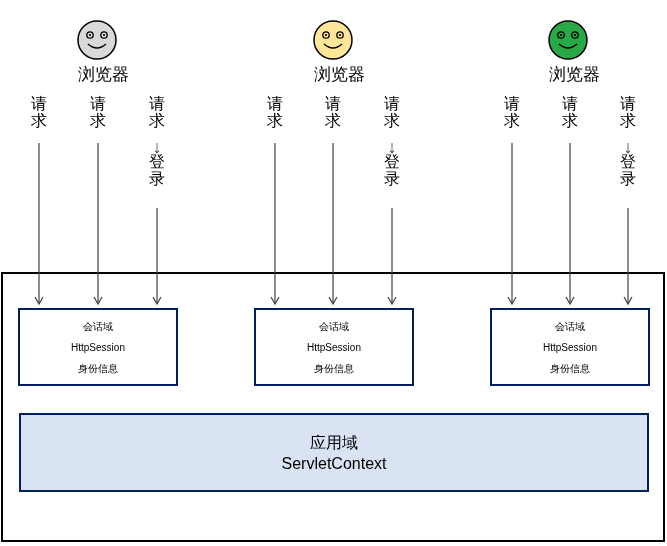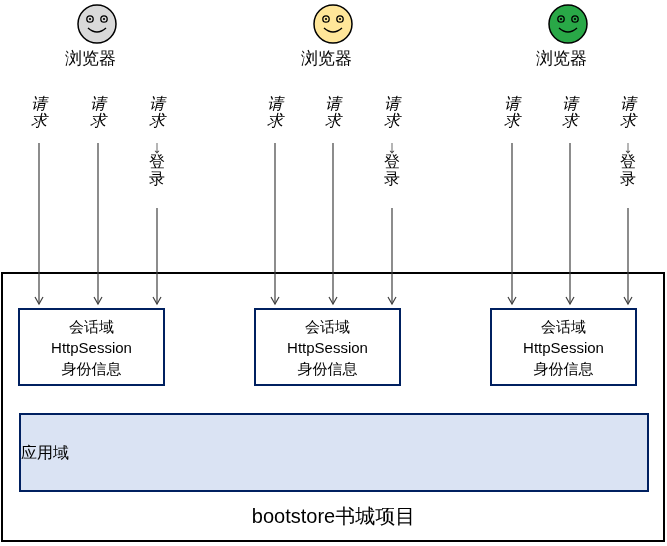--- a/index.html
+++ b/index.html
@@ -8,48 +8,48 @@
     font-family:"Liberation Sans", sans-serif;color:#000;overflow:hidden;
   }
   
   .outer-box{
     position:absolute;left:1px;top:272px;width:664px;height:270px;
     border:2px solid #000;box-sizing:border-box;background:transparent;
   }
   
   .lines{position:absolute;left:0;top:0;width:667px;height:546px;z-index:2;}
   
-  .browser{position:absolute;top:2px;width:64px;text-align:left;z-index:3;}
+  .browser{position:absolute;top:18px;width:64px;text-align:right;z-index:3;}
   .browser .face{display:block;margin:0 auto;}
   .browser-label{font-size:17px;margin-top:1px;white-space:nowrap;}
   
   .vtext{
     position:absolute;width:18px;transform:translateX(-50%);
     font-size:16px;line-height:17px;text-align:center;
     word-break:break-all;z-index:3;
   }
-  .vreq{top:95px;font-style:italic;}
+  .vreq{top:95px;}
   .vlogin{top:153px;}
   .mini-arrow{
     position:absolute;top:137px;transform:translateX(-50%);
     font-size:18px;line-height:20px;color:#404040;z-index:3;
   }
   
   .session-box{
-    position:absolute;top:308px;width:147px;height:78px;box-sizing:border-box;
+    position:absolute;top:308px;width:160px;height:78px;box-sizing:border-box;
     border:2px solid #002060;background:#fff;z-index:3;
     display:flex;flex-direction:column;justify-content:center;
-    text-align:center;font-size:15px;line-height:21px;
+    text-align:center;font-size:10px;line-height:21px;
   }
   
   .app-box{
     position:absolute;left:19px;top:413px;width:630px;height:79px;box-sizing:border-box;
     border:2px solid #002060;background:#dae3f3;z-index:3;
     display:flex;flex-direction:column;justify-content:center;
-    font-size:16px;line-height:21px;
+    text-align:center;font-size:16px;line-height:21px;
   }
   .project-label{
     position:absolute;left:0;top:503px;width:667px;text-align:center;
     font-size:20px;z-index:3;
   }
 </style>
 </head>
 <body>
 
 <div class="stage">
@@ -141,17 +141,17 @@
     <div>身份信息</div>
   </div>
   <div class="session-box" style="left:490px;">
     <div>会话域</div>
     <div>HttpSession</div>
     <div>身份信息</div>
   </div>
 
   <div class="app-box">
     <div>应用域</div>
+    <div>ServletContext</div>
   </div>
 
-  <div class="project-label">bootstore书城项目</div>
 
 </div>
 
 </body></html>

